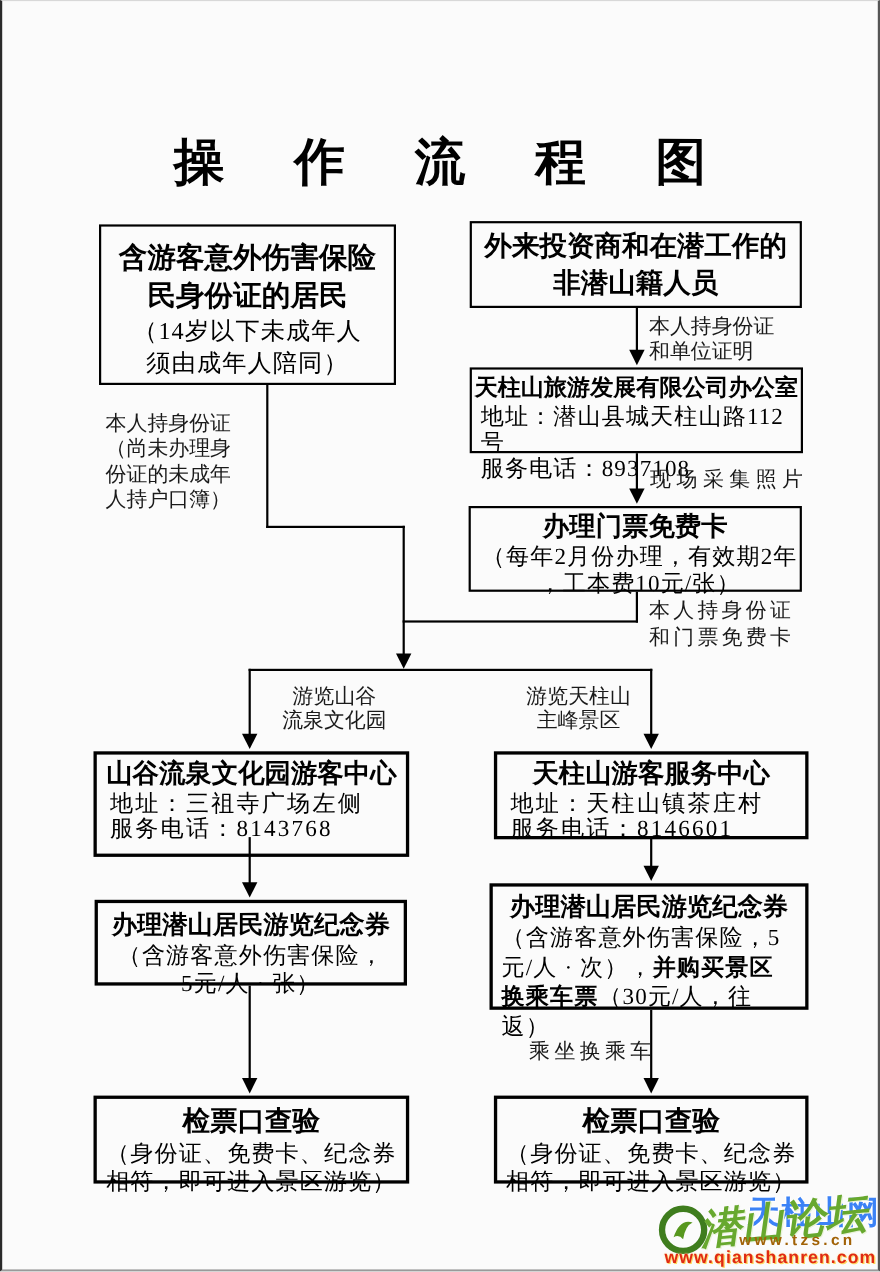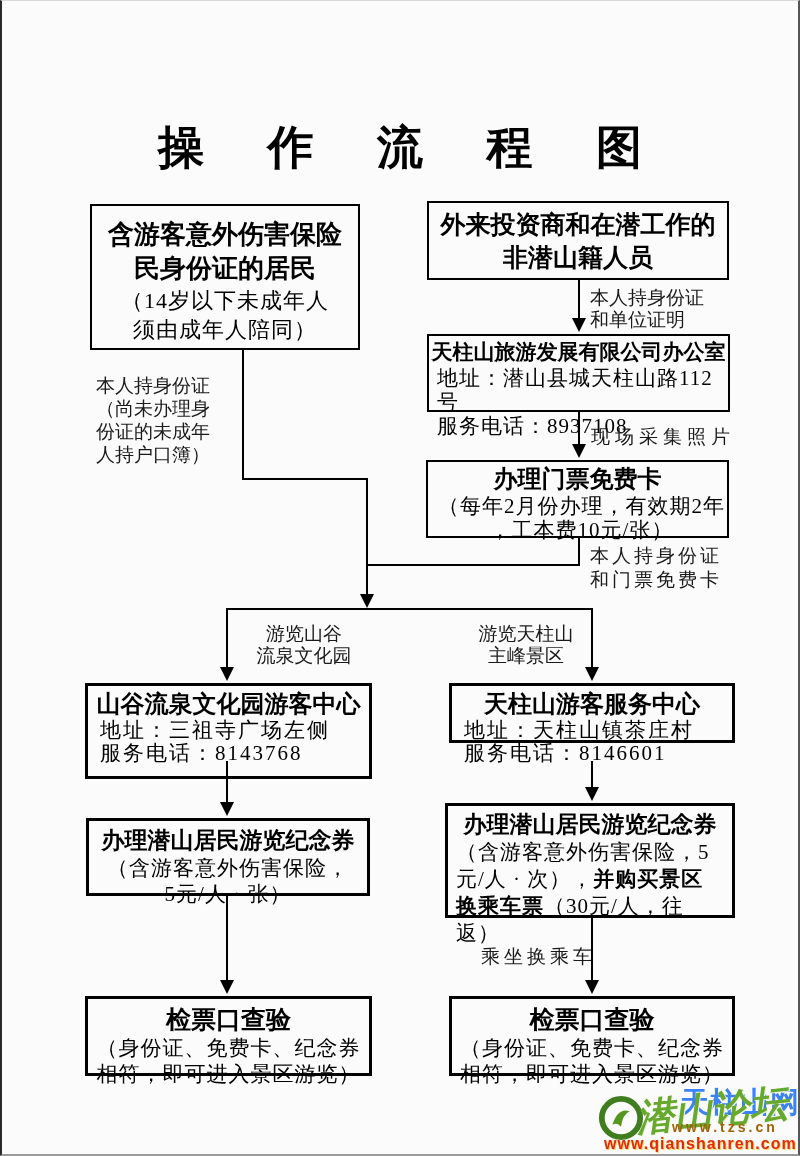--- a/index.html
+++ b/index.html
@@ -86,21 +86,21 @@
     <div class="pre b4-note">（每年2月份办理，有效期2年
 ，工本费10元/张）</div>
   </div>
 
   <div class="box thick" style="left:83px;top:682px;width:287px;height:96px;">
     <div class="bt b5-title">山谷流泉文化园游客中心</div>
     <div class="b5-line">地址：三祖寺广场左侧</div>
     <div class="b5-line">服务电话：8143768</div>
   </div>
 
-  <div class="box thick" style="left:447px;top:682px;width:286px;height:60px;">
+  <div class="box thick" style="left:447px;top:682px;width:286px;height:80px;">
     <div class="bt b5-title">天柱山游客服务中心</div>
     <div class="b5-line">地址：天柱山镇茶庄村</div>
     <div class="b5-line">服务电话：8146601</div>
   </div>
 
   <div class="box thick" style="left:84px;top:817px;width:284px;height:78px;">
     <div class="bt b7-title">办理潜山居民游览纪念券</div>
     <div class="pre b7-note">（含游客意外伤害保险，
 5元/人 · 张）</div>
   </div>

